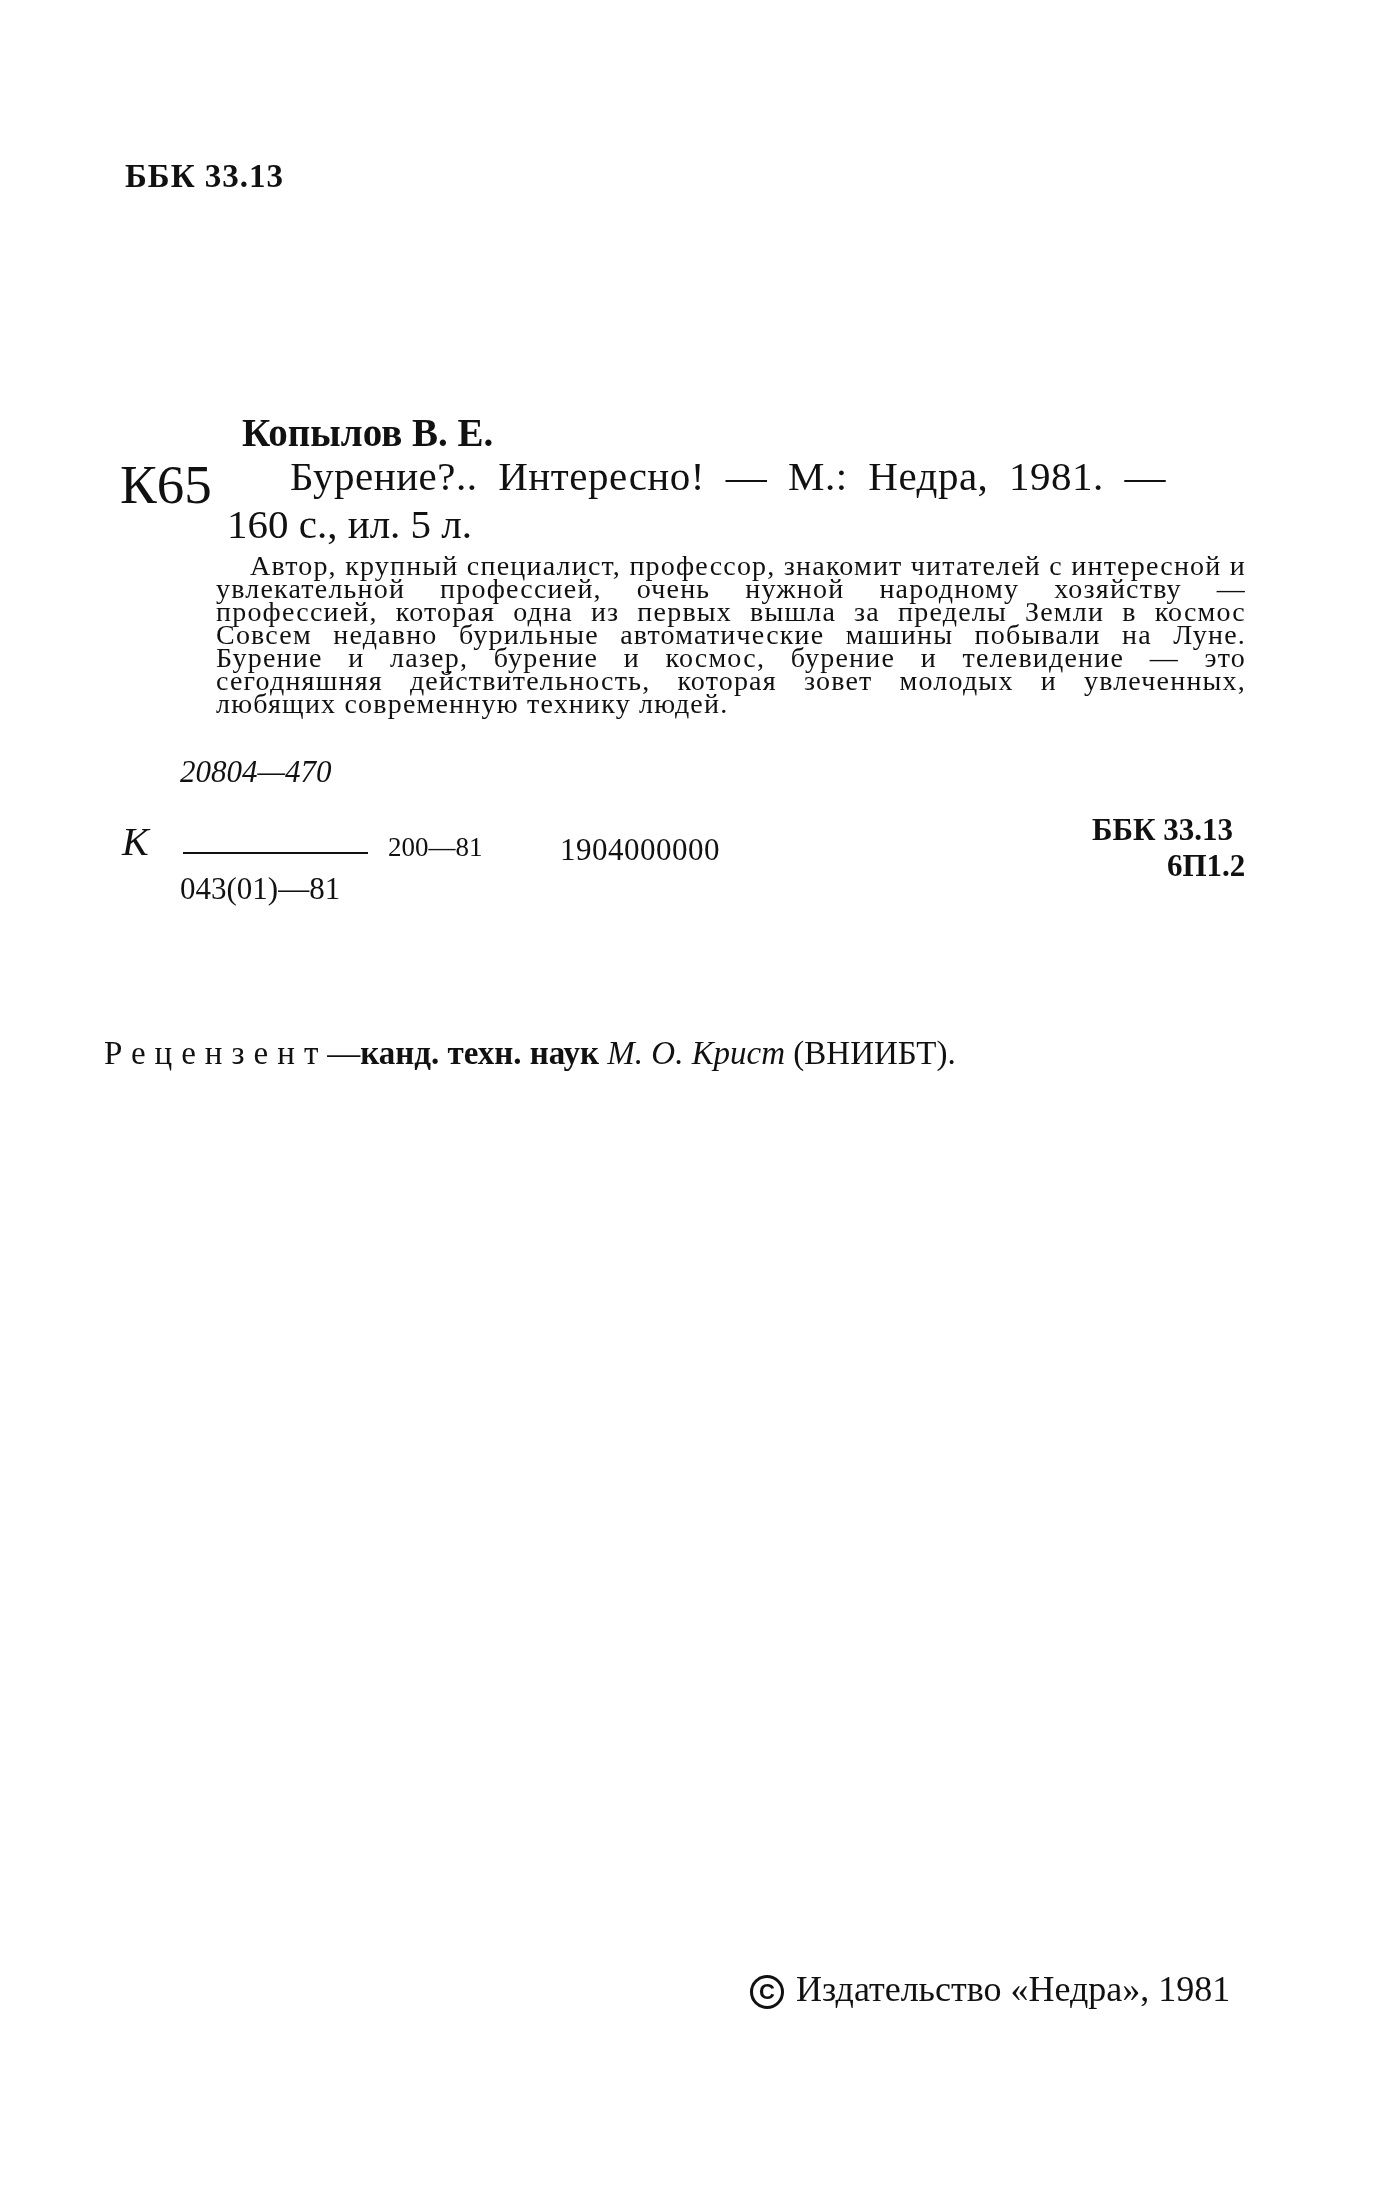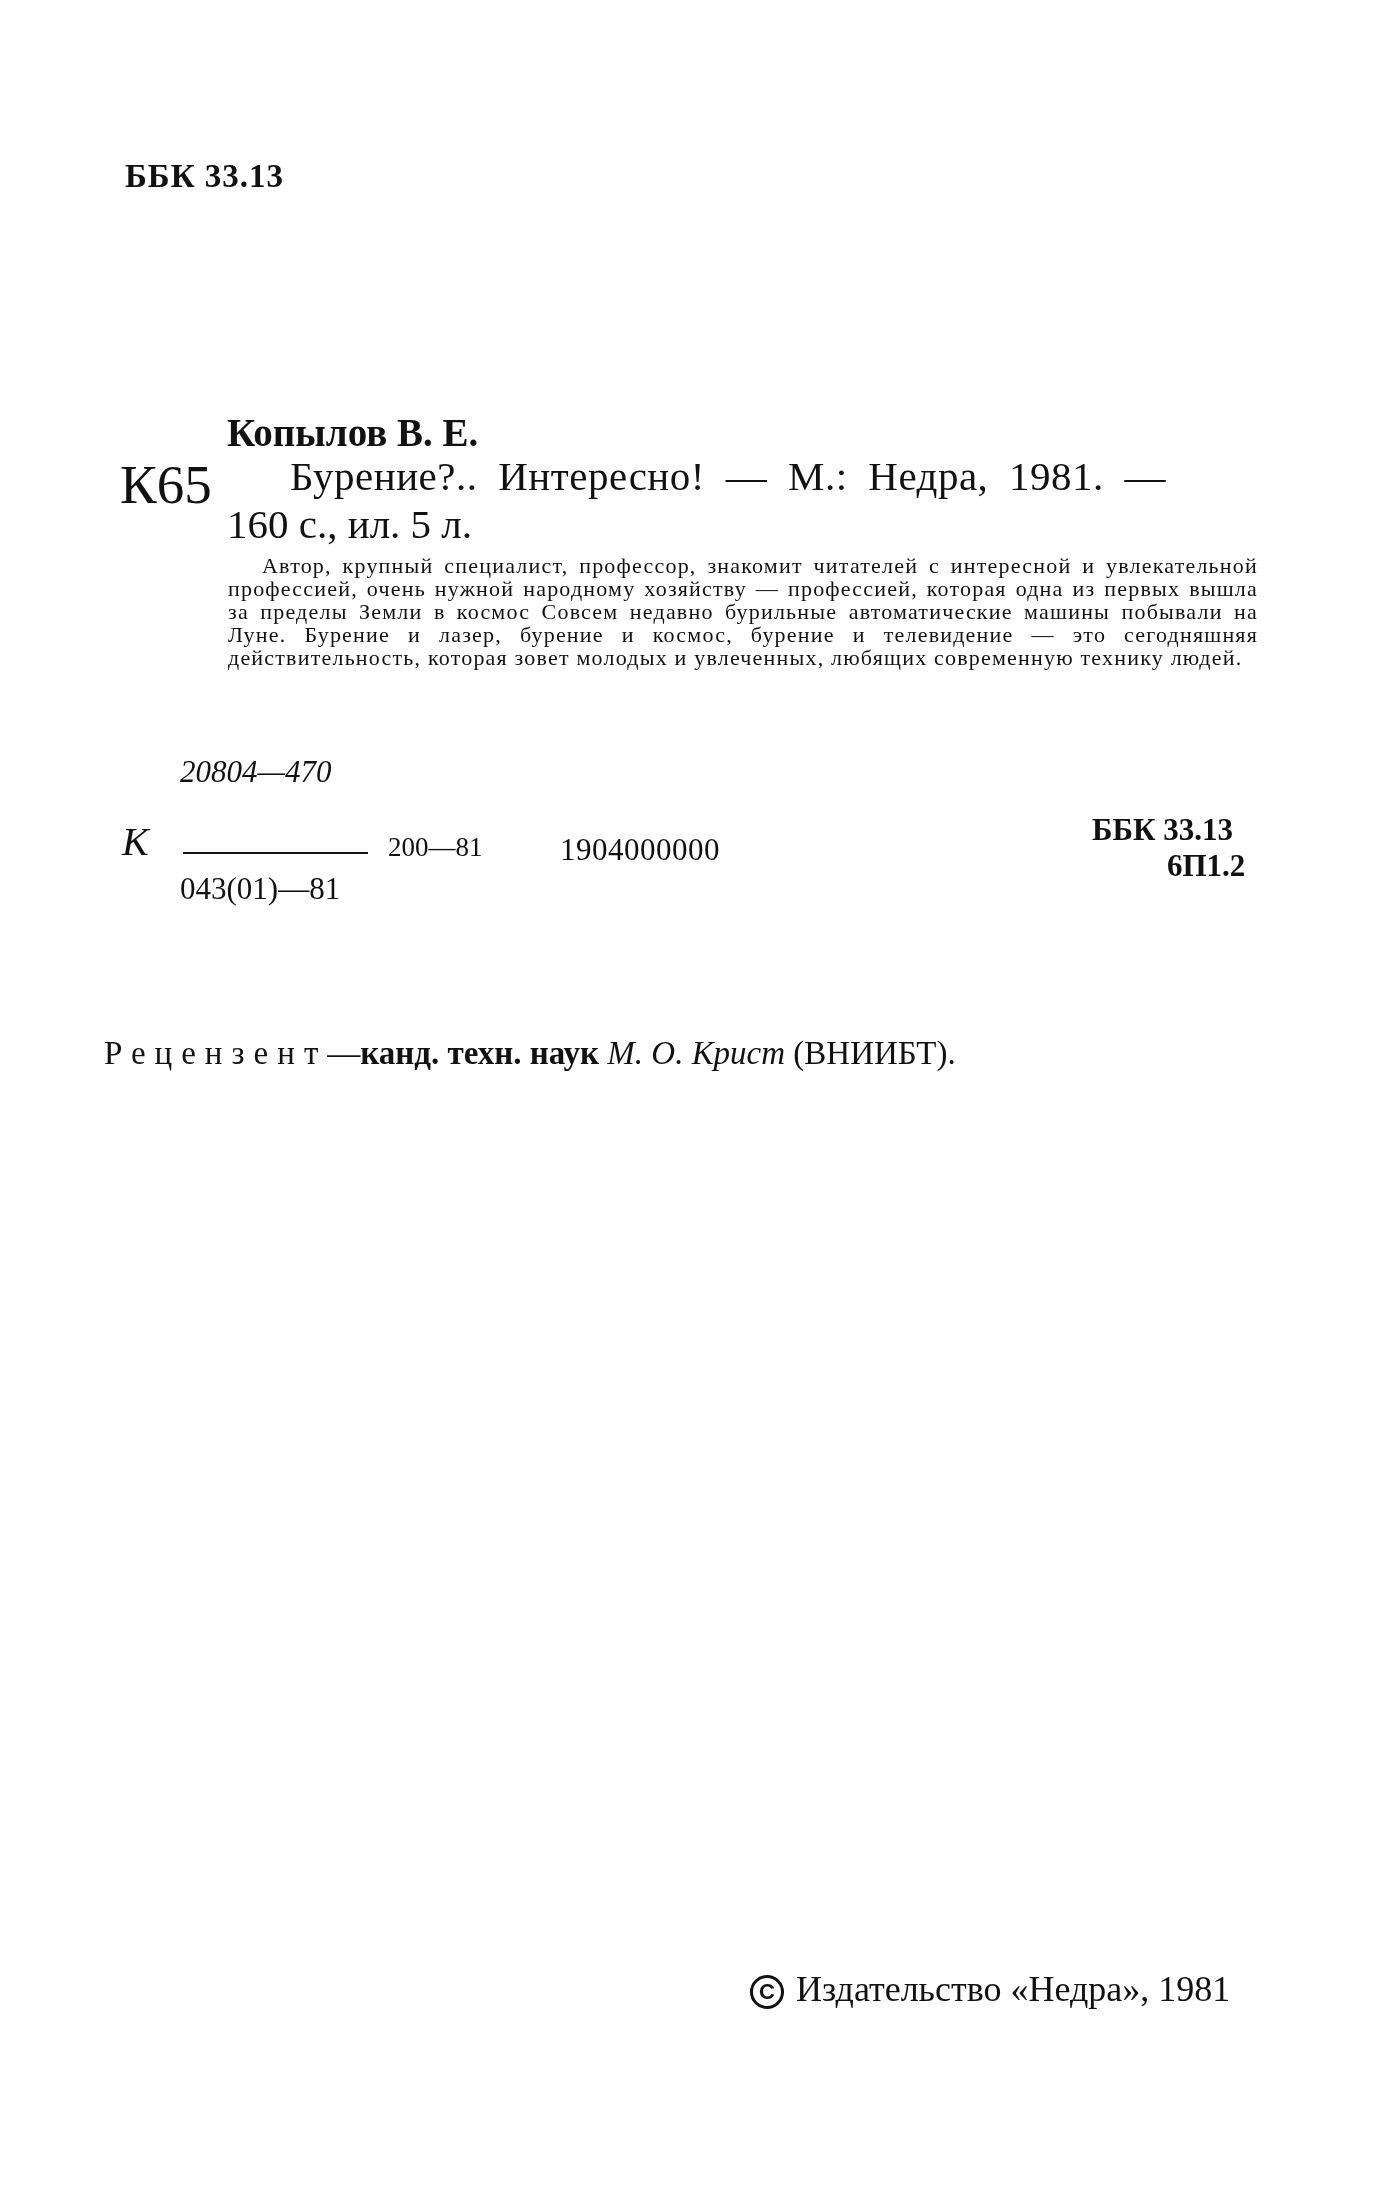--- a/index.html
+++ b/index.html
@@ -5,28 +5,28 @@
     html, body { margin: 0; padding: 0; background: #ffffff; }
     body {
       width: 1389px; height: 2200px; position: relative; overflow: hidden;
       color: #111111;
       font-family: "Liberation Serif", "DejaVu Serif", serif;
     }
     .abs { position: absolute; white-space: nowrap; }
 
     .bbk-top { left: 125px; top: 158px; font-size: 33px; font-weight: bold; letter-spacing: 1px; }
 
-    .author { left: 227px; top: 410px; font-size: 39px; font-weight: bold; }
+    .author { left: 242px; top: 410px; font-size: 39px; font-weight: bold; }
     .code-k65 { left: 120px; top: 453px; font-size: 55px; }
     .title-line { left: 290px; top: 452px; font-size: 41px; letter-spacing: 0.5px; word-spacing: 10px; font-family: Liberation Serif, serif; }
     .pages-line { left: 227px; top: 500px; font-size: 41px; }
 
     .annotation {
-      position: absolute; left: 228px; top: 554px; width: 1030px;
-      font-size: 22px; line-height: 23px; letter-spacing: 1.2px;
+      position: absolute; left: 216px; top: 554px; width: 1030px;
+      font-size: 28px; line-height: 23px; letter-spacing: 1.2px;
       text-align: justify; text-indent: 34px;
     }
 
     .k-letter { left: 122px; top: 818px; font-size: 40px; font-style: italic; }
     .frac-top { left: 180px; top: 754px; font-size: 31px; font-style: italic; }
     .frac-line { position: absolute; left: 183px; top: 852px; width: 185px; height: 0; border-top: 2px solid #111; }
     .frac-right { left: 388px; top: 832px; font-size: 27px; }
     .frac-bottom { left: 180px; top: 871px; font-size: 31px; }
     .serial { left: 536px; top: 832px; font-size: 31px; letter-spacing: 0.5px; margin-left: 24px; }
     .bbk-right1 { left: 1092px; top: 812px; font-size: 31px; font-weight: bold; }

